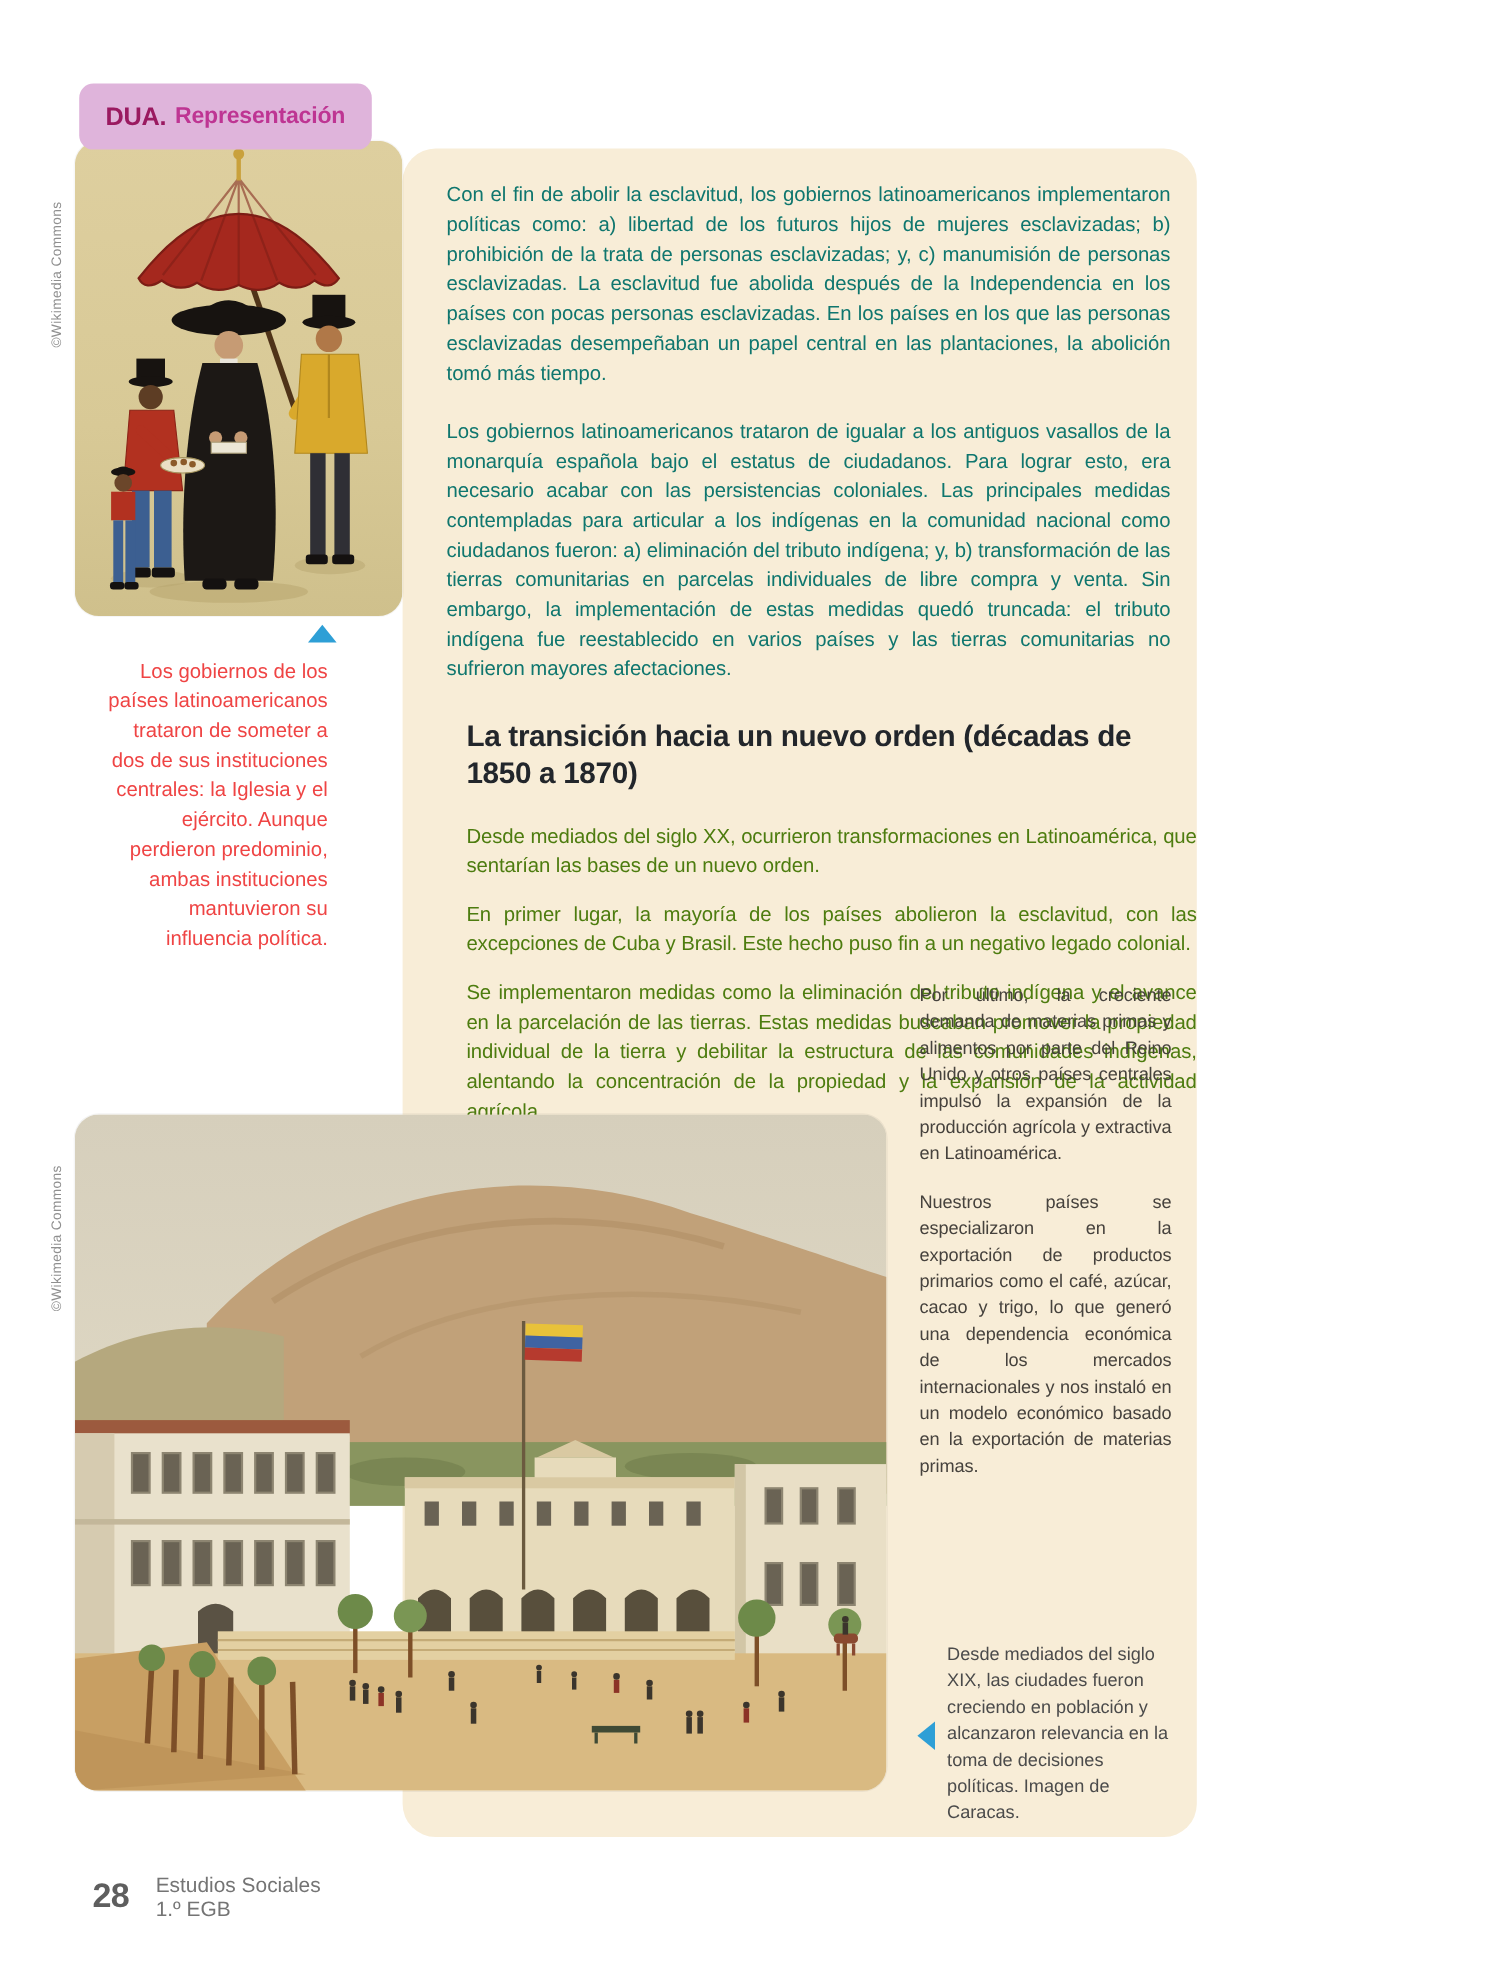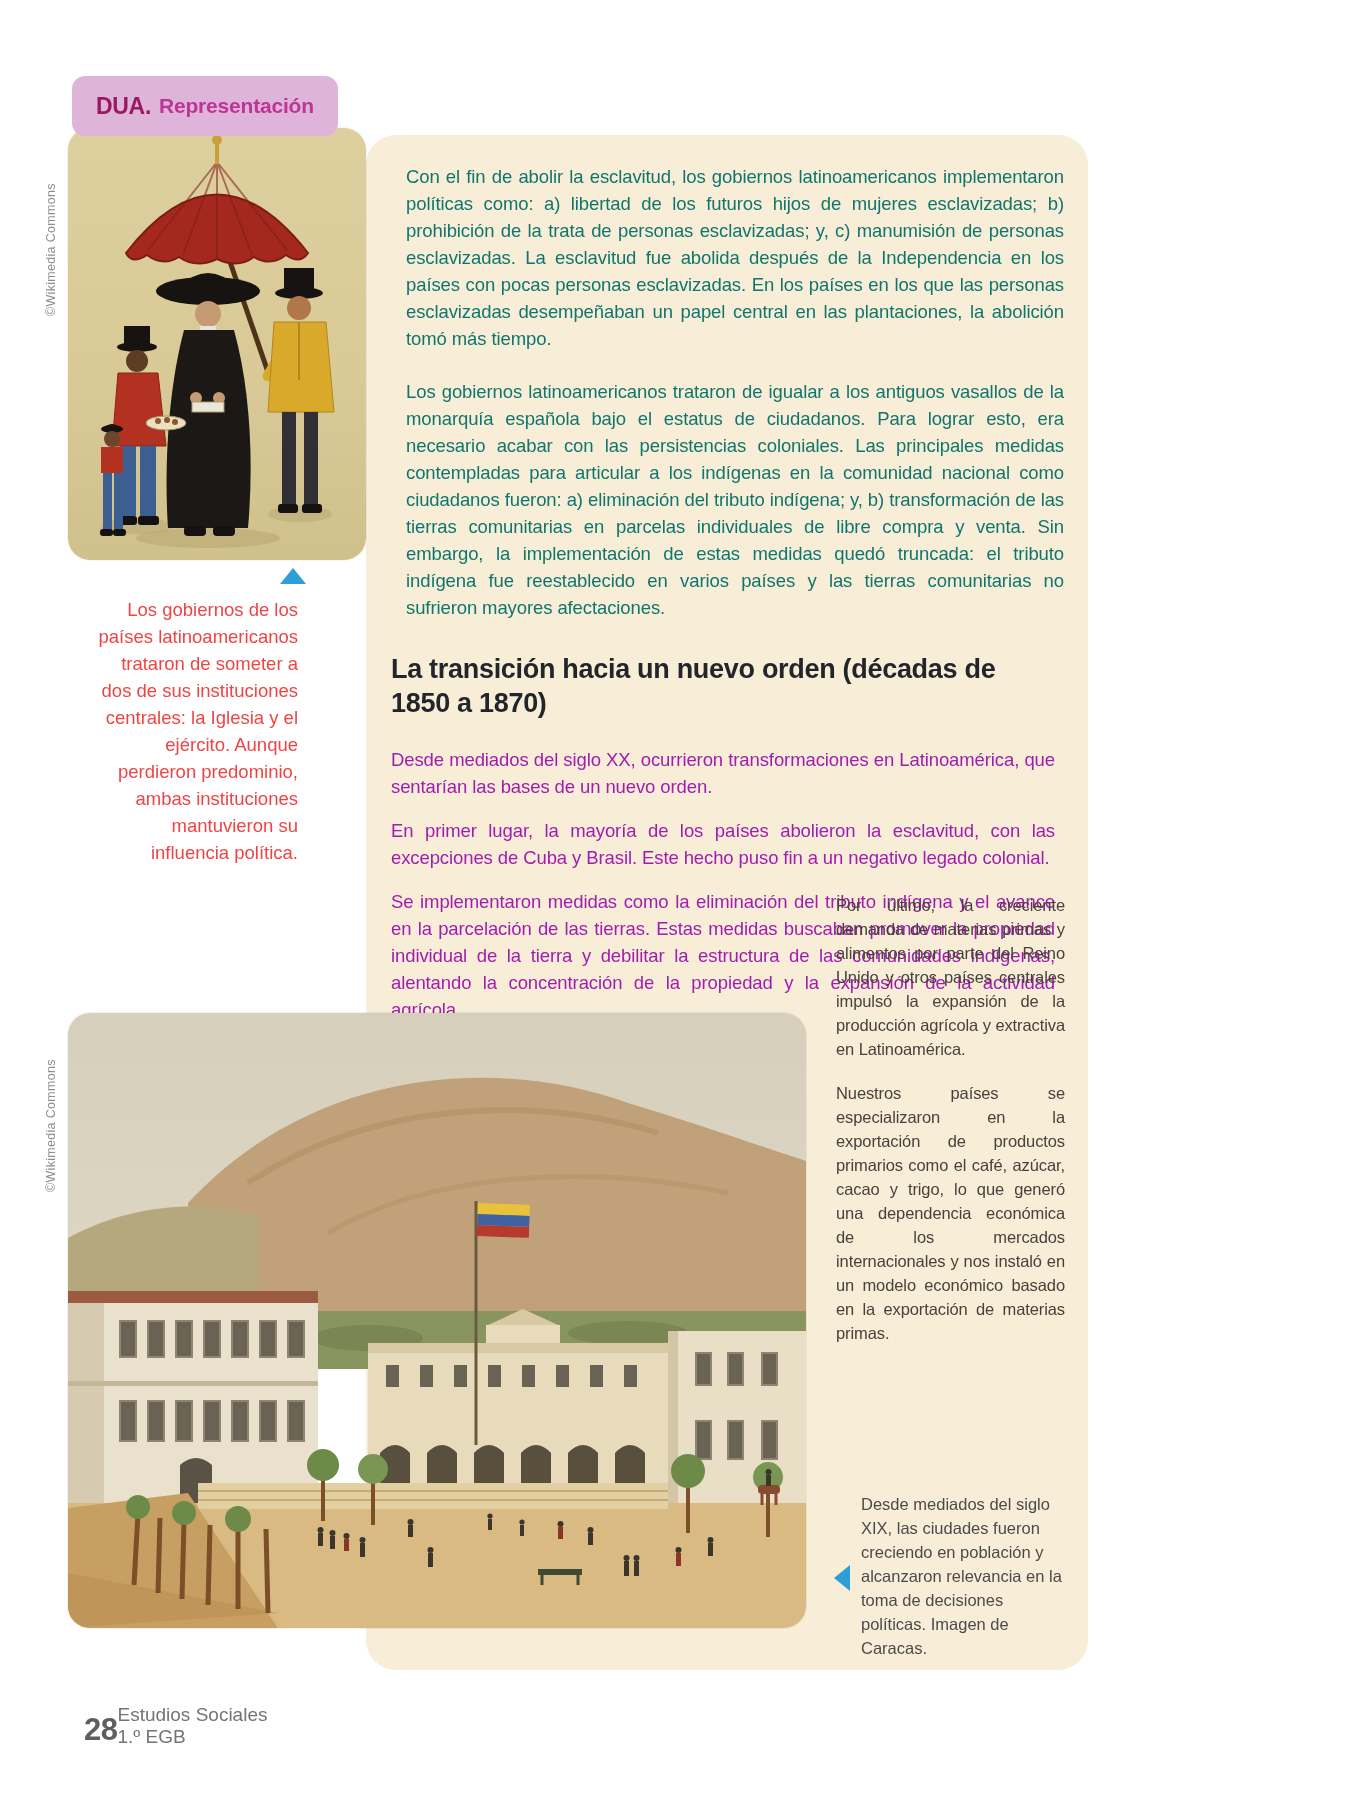--- a/index.html
+++ b/index.html
@@ -32,37 +32,37 @@
   
   .intro-col{position:absolute;left:406px;top:146px;width:658px;z-index:1;}
   .intro-col p{margin:17px 0 26px;text-align:justify;font-size:18.5px;line-height:27px;
                color:#0f766e;letter-spacing:-0.1px;}
 
   .caption-left{position:absolute;left:78px;top:568px;width:232px;z-index:1;}
   .tri-up{width:0;height:0;border-left:13px solid transparent;border-right:13px solid transparent;
           border-bottom:16px solid #2E9FD6;margin:0 4px 10px auto;}
   .caption-left p{margin:12px;text-align:right;font-size:18.5px;line-height:27px;color:#ef4444;}
 
-  .section-col{position:absolute;left:391px;top:652px;width:664px;z-index:1;}
+  .section-col{position:absolute;left:424px;top:652px;width:664px;z-index:1;}
   .section-col h2{margin:0 0 26px;font-size:27px;line-height:34px;font-weight:bold;
                   color:#22262B;letter-spacing:-0.3px;}
   .section-col p{margin:0 0 17px;text-align:justify;font-size:18.5px;line-height:27px;
-                 color:#a21caf;letter-spacing:-0.1px;}
+                 color:#4d7c0f;letter-spacing:-0.1px;}
 
   .bottom-col{position:absolute;left:836px;top:893px;width:229px;z-index:1;}
   .bottom-col p{margin:0 0 20px;text-align:justify;font-size:16.5px;line-height:24px;
                 color:#46423D;letter-spacing:-0.1px;}
 
   .caption-bottom{position:absolute;left:834px;top:1492px;width:232px;display:flex;gap:11px;z-index:1;align-items:center;}
   .tri-left{width:0;height:0;border-top:13px solid transparent;border-bottom:13px solid transparent;
             border-right:16px solid #2E9FD6;flex:none;margin-top:4px;}
   .caption-bottom p{margin:0;font-size:16.5px;line-height:24px;color:#4B4B4B;text-align:left;}
 
   
-  .footer{position:absolute;left:84px;top:1700px;display:flex;align-items:flex-end;z-index:1;}
+  .footer{position:absolute;left:84px;top:1700px;display:flex;gap:24px;align-items:center;z-index:1;}
   .page-num{font-size:31px;font-weight:bold;color:#5E5E5E;letter-spacing:-0.5px;}
   .book{font-size:19px;color:#747474;line-height:22px;padding-top:4px;}
 </style>
 </head>
 <body>
 
 <div class="page">
 
   <div class="cream-panel"></div>
 

